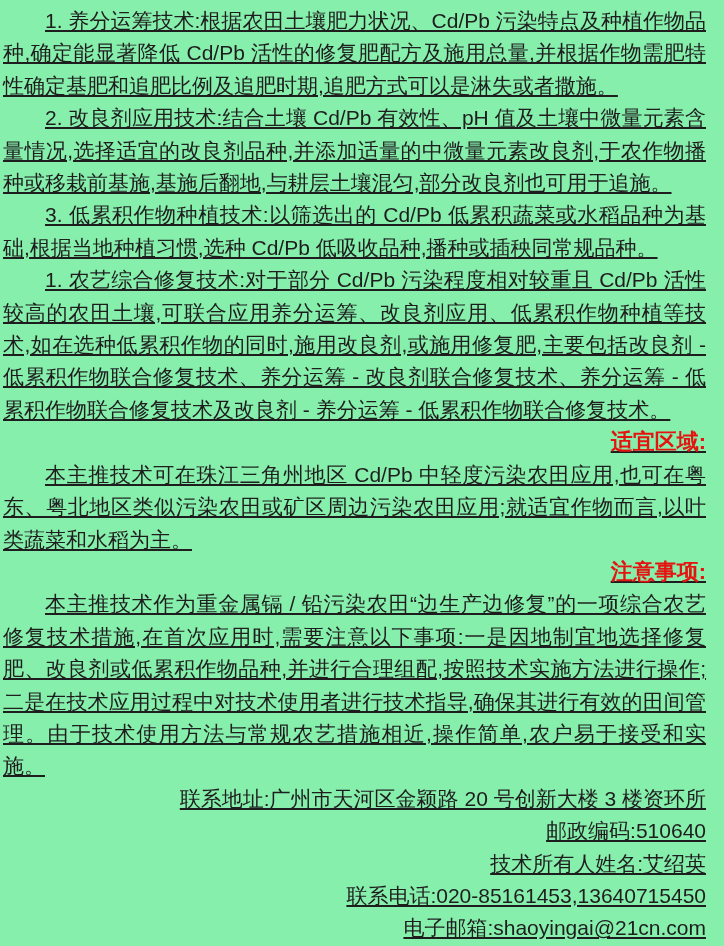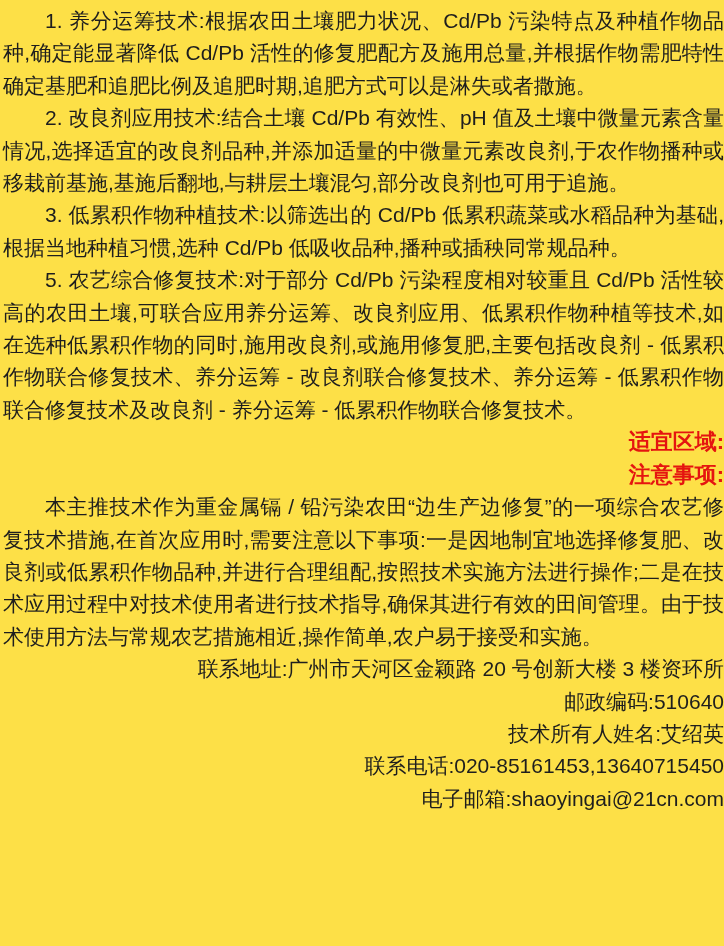--- a/index.html
+++ b/index.html
@@ -6,27 +6,28 @@
     margin: 0;
     padding: 0;
     background: #ffffff;
   }
   .page {
     position: relative;
     box-sizing: border-box;
     width: 724px;
     height: 946px;
     margin: 0;
-    padding: 5px 0 0 3px;
-    background: #fde047;
+    padding: 5px 18px 0 3px;
+    background: #86efac;
     font-family: "Liberation Sans", sans-serif;
     font-size: 21px;
     line-height: 32.4px;
     color: #1e1e1e;
     overflow: hidden;
+    text-decoration: underline;
   }
   .para {
     margin: 0;
     text-indent: 2em;
     text-align: justify;
     text-justify: inter-ideograph;
   }
   .section-heading {
     margin: 0;
     font-size: 22px;
@@ -45,24 +46,25 @@
 <body>
 
 <div class="page">
 
   <p class="para">1. 养分运筹技术:根据农田土壤肥力状况、Cd/Pb 污染特点及种植作物品种,确定能显著降低 Cd/Pb 活性的修复肥配方及施用总量,并根据作物需肥特性确定基肥和追肥比例及追肥时期,追肥方式可以是淋失或者撒施。</p>
 
   <p class="para">2. 改良剂应用技术:结合土壤 Cd/Pb 有效性、pH 值及土壤中微量元素含量情况,选择适宜的改良剂品种,并添加适量的中微量元素改良剂,于农作物播种或移栽前基施,基施后翻地,与耕层土壤混匀,部分改良剂也可用于追施。</p>
 
   <p class="para">3. 低累积作物种植技术:以筛选出的 Cd/Pb 低累积蔬菜或水稻品种为基础,根据当地种植习惯,选种 Cd/Pb 低吸收品种,播种或插秧同常规品种。</p>
 
-  <p class="para">5. 农艺综合修复技术:对于部分 Cd/Pb 污染程度相对较重且 Cd/Pb 活性较高的农田土壤,可联合应用养分运筹、改良剂应用、低累积作物种植等技术,如在选种低累积作物的同时,施用改良剂,或施用修复肥,主要包括改良剂 - 低累积作物联合修复技术、养分运筹 - 改良剂联合修复技术、养分运筹 - 低累积作物联合修复技术及改良剂 - 养分运筹 - 低累积作物联合修复技术。</p>
+  <p class="para">1. 农艺综合修复技术:对于部分 Cd/Pb 污染程度相对较重且 Cd/Pb 活性较高的农田土壤,可联合应用养分运筹、改良剂应用、低累积作物种植等技术,如在选种低累积作物的同时,施用改良剂,或施用修复肥,主要包括改良剂 - 低累积作物联合修复技术、养分运筹 - 改良剂联合修复技术、养分运筹 - 低累积作物联合修复技术及改良剂 - 养分运筹 - 低累积作物联合修复技术。</p>
 
   <h2 class="section-heading">适宜区域:</h2>
 
+  <p class="para">本主推技术可在珠江三角州地区 Cd/Pb 中轻度污染农田应用,也可在粤东、粤北地区类似污染农田或矿区周边污染农田应用;就适宜作物而言,以叶类蔬菜和水稻为主。</p>
 
   <h2 class="section-heading">注意事项:</h2>
 
   <p class="para">本主推技术作为重金属镉 / 铅污染农田“边生产边修复”的一项综合农艺修复技术措施,在首次应用时,需要注意以下事项:一是因地制宜地选择修复肥、改良剂或低累积作物品种,并进行合理组配,按照技术实施方法进行操作;二是在技术应用过程中对技术使用者进行技术指导,确保其进行有效的田间管理。由于技术使用方法与常规农艺措施相近,操作简单,农户易于接受和实施。</p>
 
 
   <p class="contact-line">联系地址:广州市天河区金颖路 20 号创新大楼 3 楼资环所</p>
 
   <p class="contact-line">邮政编码:510640</p>
 

